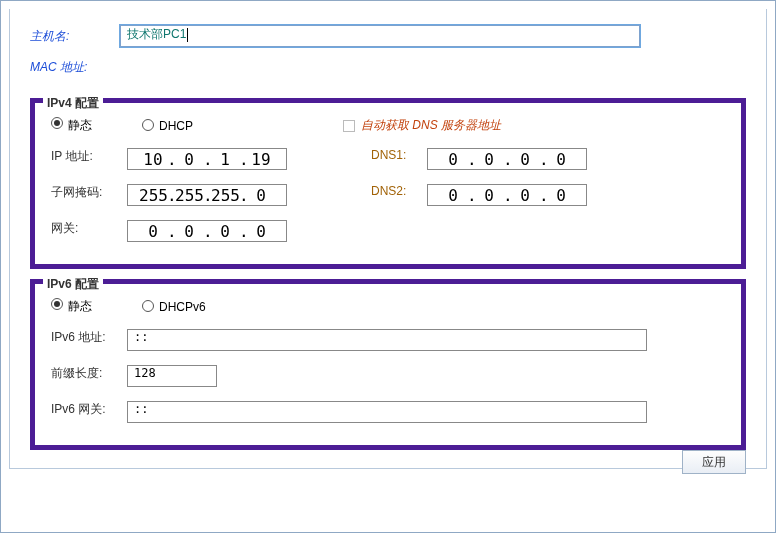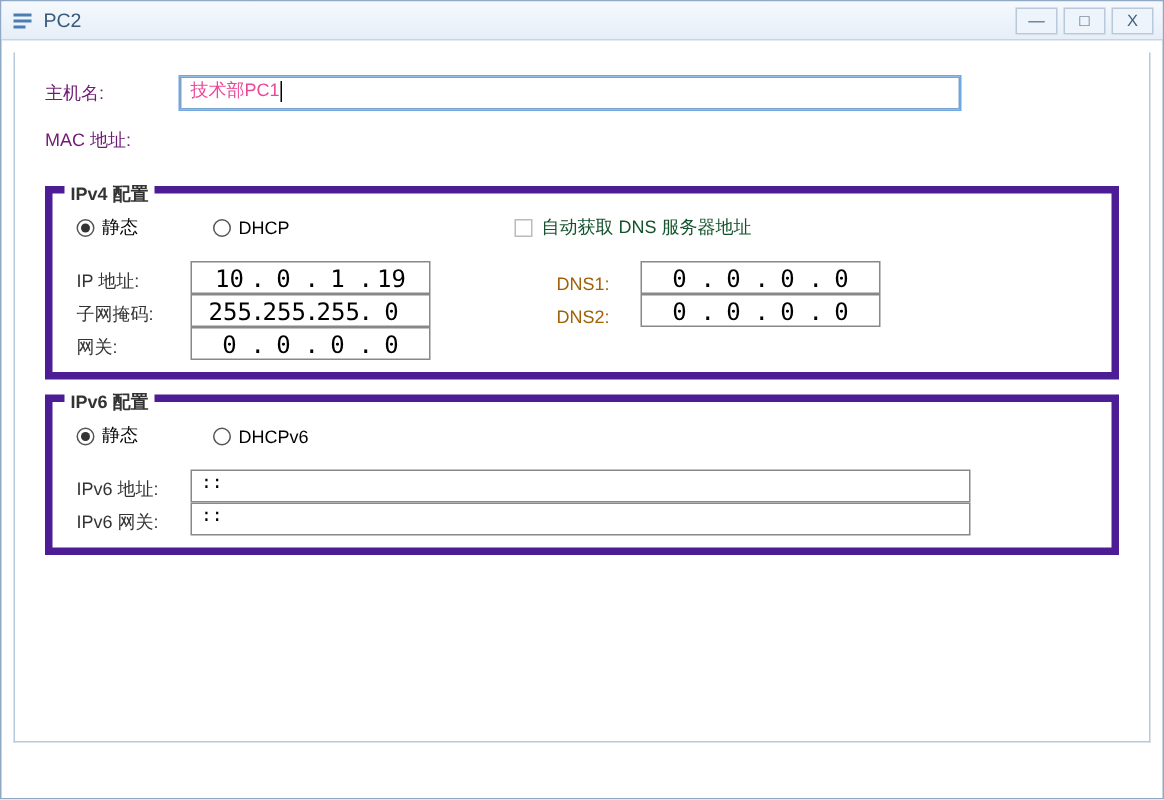--- a/index.html
+++ b/index.html
@@ -9,60 +9,50 @@
   .titlebar .app-icon { width:16px; height:16px; margin-right:6px; }
   .titlebar .spacer { flex:1; }
   .winbtn { width:28px; height:18px; margin-left:4px; background:#eef4fb; border:1px solid #b8c9dc; display:flex; align-items:center; justify-content:center; color:#46637f; font-size:11px; cursor:default; }
   .content { flex:1; padding:8px; }
   .tabs { display:flex; border-bottom:1px solid #b8c9dc; }
   .tab { width:80px; height:26px; border:1px solid #b8c9dc; border-bottom:none; background:linear-gradient(#fdfdfd,#ecf2f9); margin-right:0px; display:flex; align-items:center; justify-content:center; cursor:default; position:relative; top:1px; color:#333; }
   .tab.active { background:#fff; border-bottom:1px solid #fff; }
   .tab.wide { width:96px; }
   .panel { border:1px solid #b8c9dc; border-top:none; padding:16px 20px 14px 20px; height:460px; display:flex; flex-direction:column; }
   .row { display:flex; align-items:center; margin-bottom:12px; }
-  .lbl { width:90px; color:#701a75; }
-  .text-input { height:22px; border:1px solid #7da2ce; padding:0 6px; font-size:12px; width:520px; background:#fff; color:#ec4899; font-family:inherit; }
+  .lbl { width:90px; color:#1d4ed8;font-style:italic; }
+  .text-input { height:22px; border:1px solid #7da2ce; padding:0 6px; font-size:12px; width:520px; background:#fff; color:#0f766e; font-family:inherit; }
   .text-input.focused { outline:1px solid #6fa8e0; }
   .fieldset { border:5px solid #4c1d95; padding:14px 16px 8px 16px; margin-top:10px; position:relative; }
   .fieldset .legend { position:absolute; top:-8px; left:8px; background:#fff; padding:0 4px; font-weight:bold; color:#333; font-size:12px; }
   .radio-row { display:flex; align-items:center; margin-bottom:14px; }
-  .radio { display:flex; align-items:center; margin-right:50px; }
+  .radio { display:flex; align-items:flex-start; margin-right:50px; }
   .radio-circle { width:12px; height:12px; border:1px solid #555; border-radius:50%; margin-right:5px; display:flex; align-items:center; justify-content:center; }
   .radio-circle.sel::after { content:""; width:6px; height:6px; background:#333; border-radius:50%; display:block; }
-  .checkbox { display:flex; align-items:center; color:#14532d; }
+  .checkbox { display:flex; align-items:center; color:#c2410c;font-style:italic; }
   .checkbox-box { width:12px; height:12px; border:1px solid #bbb; margin-right:6px; }
   .ip-grid { display:flex; }
   .col-left { width:320px; }
   .col-right { flex:1; }
-  .ip-row { display:flex; align-items:flex-end; }
+  .ip-row { display:flex; align-items:flex-start; margin-bottom:14px; }
   .ip-lbl { width:76px; color:#333; }
   .ip-lbl-r { width:56px; color:#a16207; }
   .ip-box { width:160px; height:22px; border:1px solid #888; display:flex; align-items:center; justify-content:center; font-family:"Consolas",monospace; font-size:16px; background:#fff; }
   .ip-box span.oct { width:28px; text-align:center; display:inline-block; }
   .ip-box span.dot { width:8px; text-align:center; display:inline-block; }
   .v6-input { width:520px; height:22px; border:1px solid #888; padding:0 6px; font-family:"Consolas",monospace; font-size:12px; background:#fff; }
   .prefix-input { width:90px; height:22px; border:1px solid #888; padding:0 6px; font-family:"Consolas",monospace; font-size:12px; background:#fff; }
   .footer { display:flex; justify-content:flex-end; margin-top:auto; }
   .apply-btn { width:64px; height:24px; background:linear-gradient(#fdfdfd,#e9eef5); border:1px solid #9fb2c7; display:flex; align-items:center; justify-content:center; color:#333; cursor:default; }
   .caret { display:inline-block; width:1px; height:14px; background:#000; vertical-align:middle; margin-left:1px; }
 </style>
 </head>
 <body>
 
 <div class="window">
-  <div class="titlebar">
-    <svg class="app-icon" viewBox="0 0 16 16">
-        <path d="M2 3h12v2H2zM2 7h12v2H2zM2 11h8v2H2z" fill="#4a7db5"></path>
-      </svg>
-    <span>PC2</span>
-    <div class="spacer"></div>
-    <div class="winbtn">—</div>
-    <div class="winbtn">□</div>
-    <div class="winbtn">X</div>
-  </div>
 
   <div class="content">
 
     <div class="panel">
 
       <div class="row">
         <div class="lbl">主机名:</div>
         <div class="text-input focused"><span>技术部PC1</span><span class="caret"></span></div>
       </div>
 
@@ -165,21 +155,28 @@
           <div class="radio">
             <div class="radio-circle"></div>
             <span>DHCPv6</span>
           </div>
         </div>
         <div class="ip-row">
           <div class="ip-lbl">IPv6 地址:</div>
           <div class="v6-input">::</div>
         </div>
         <div class="ip-row">
+          <div class="ip-lbl">前缀长度:</div>
+          <div class="prefix-input">128</div>
+        </div>
+        <div class="ip-row">
           <div class="ip-lbl">IPv6 网关:</div>
           <div class="v6-input">::</div>
         </div>
       </div>
 
+      <div class="footer">
+        <div class="apply-btn">应用</div>
+      </div>
 
     </div>
   </div>
 </div>
 
 </body></html>

